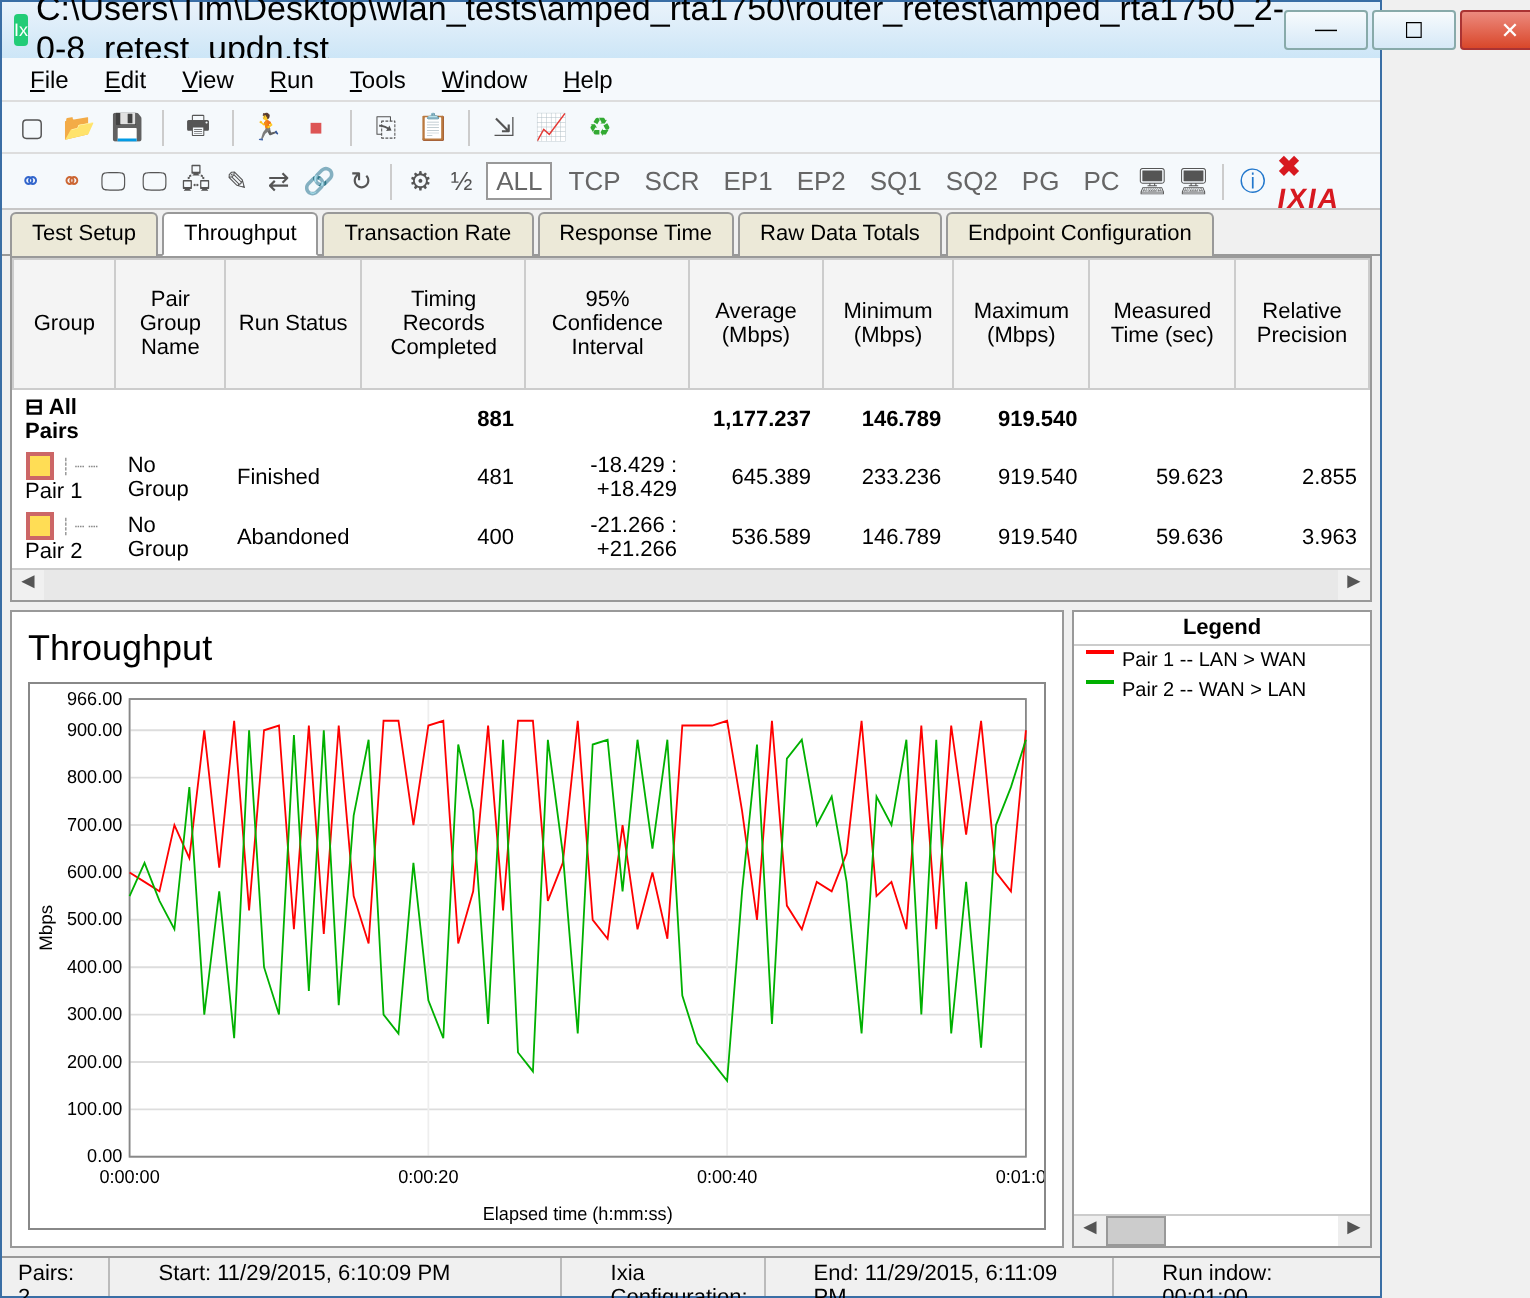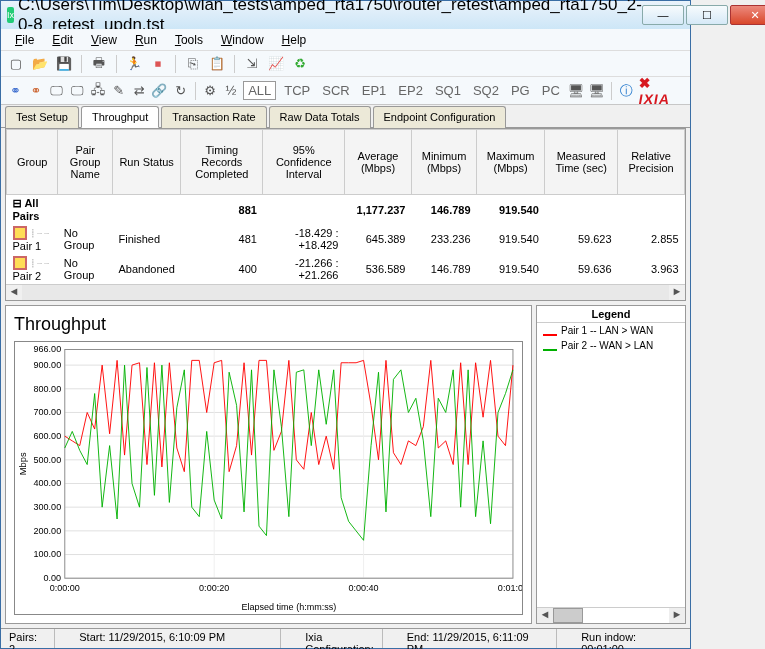--- a/index.html
+++ b/index.html
@@ -36,21 +36,21 @@
   .dots { color:#888; letter-spacing:2px; font-size:8px;}
   .hscroll { height:16px; background:#f0f0f0; border-top:1px solid #ccc; display:flex;}
   .hscroll .arr{width:16px;text-align:center;color:#555;}
   .hscroll .track{flex:1; background:#e8e8e8;}
   .content { flex:1; display:flex; margin:4px; gap:4px; overflow:hidden;}
   .chartpane { flex:1; border:1px solid #999; background:#fff; padding:8px; position:relative; display:flex; flex-direction:column;}
   .chartpane h2 { font-size:18px; font-weight:normal; margin-bottom:6px;}
   .chartbox { flex:1; position:relative; border:1px solid #888; }
   .legendpane { width:150px; border:1px solid #999; background:#fff; display:flex; flex-direction:column;}
   .legendpane .lh { text-align:center; font-weight:bold; padding:2px 0; border-bottom:1px solid #ccc;}
-  .lrow { padding:2px 6px; font-size:10px; display:flex; align-items:flex-end; gap:4px;}
+  .lrow { padding:2px 6px; font-size:10px; display:flex; align-items:flex-start; gap:4px;}
   .lsw { width:14px; height:2px; }
   .legscroll { margin-top:auto; height:16px; display:flex; border-top:1px solid #ccc;}
   .legscroll .arr{width:16px;text-align:center;color:#555; background:#eee;}
   .legscroll .thumb{width:30px; background:#ccc; border:1px solid #999;}
   .statusbar { height:20px; border-top:1px solid #999; background:#f0f0f0; display:flex; font-size:11px;gap:16px;}
   .statusbar > div { padding:2px 8px; border-right:1px solid #bbb;}
   svg text { font-size:10px; font-family: inherit;}
 </style>
 </head>
 <body>
@@ -121,20 +121,21 @@
     <span class="tb">🖥</span>
     <span class="tb sep"></span>
     <span class="tb" style="color:#27c">ⓘ</span>
     <span class="ixia">✖ <span class="x">IXIA</span></span>
   </div>
 
   <div class="tabs">
     <div class="tab">Test Setup</div>
     <div class="tab active">Throughput</div>
     <div class="tab">Transaction Rate</div>
+    <div class="tab">Response Time</div>
     <div class="tab">Raw Data Totals</div>
     <div class="tab">Endpoint Configuration</div>
   </div>
 
   <div class="tablewrap">
     <table class="data">
       <thead>
         <tr>
           <th>Group</th>
           <th>Pair Group Name</th>

